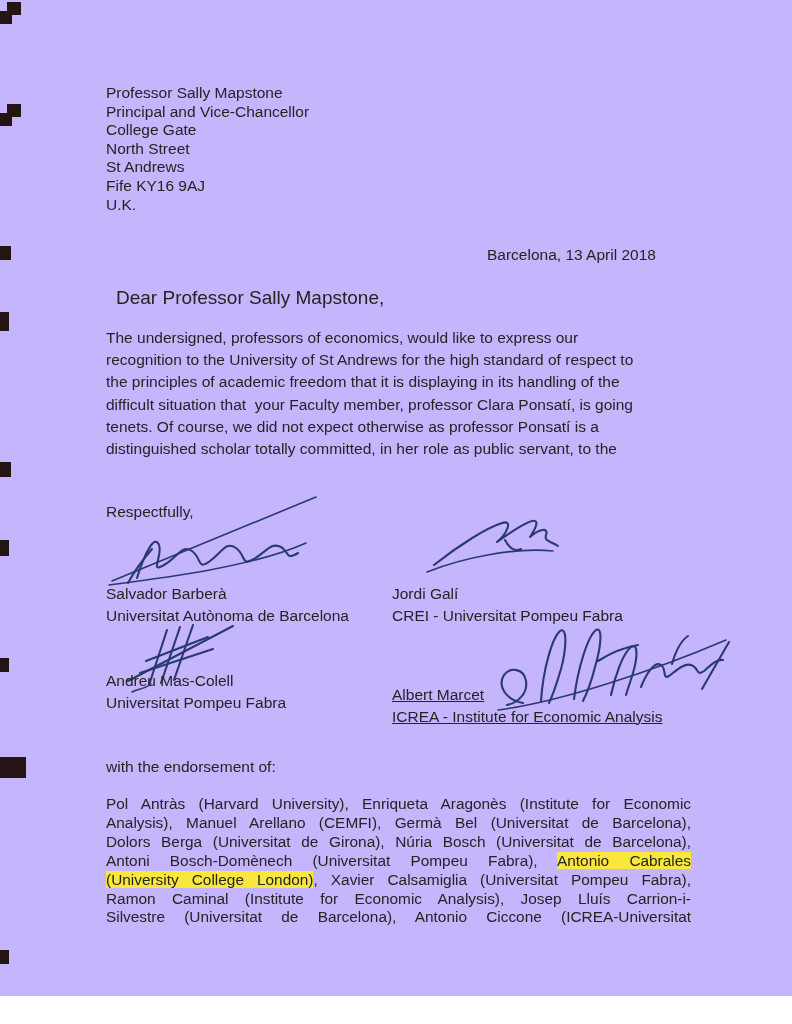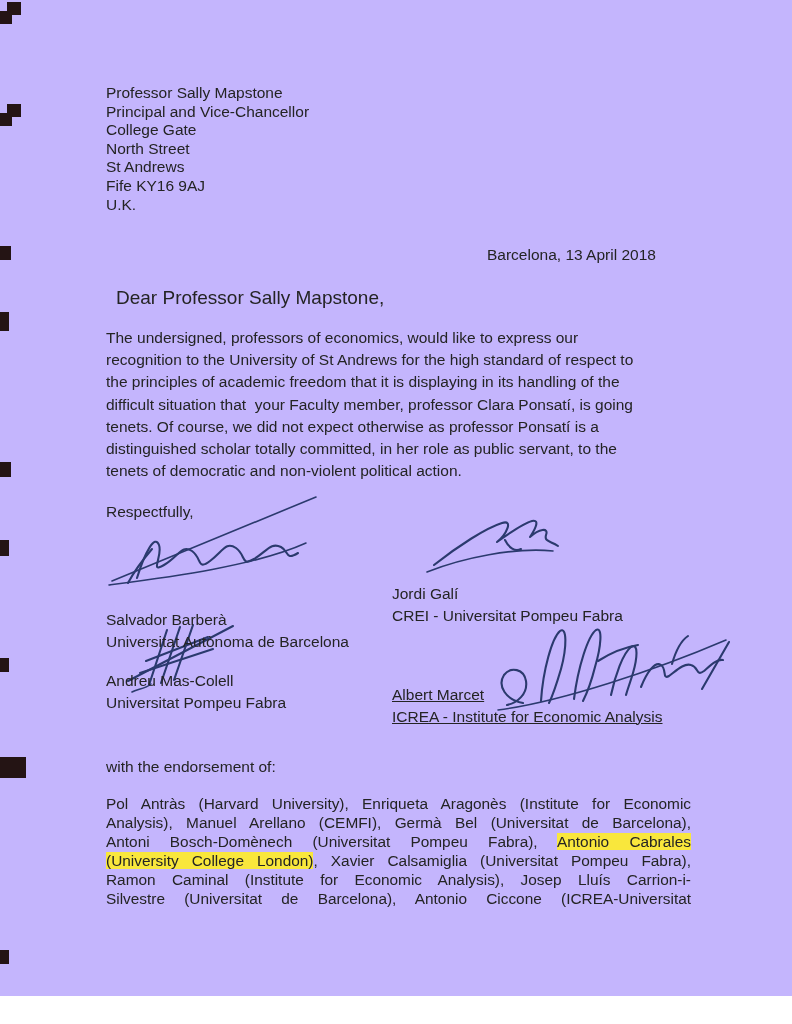--- a/index.html
+++ b/index.html
@@ -17,21 +17,21 @@
   .letter-line { white-space: pre-wrap; }
 
   .recipient { left: 106px; top: 84px; font-size: 15.5px; line-height: 18.6px; }
   .dateline  { left: 487px; top: 246px; font-size: 15.5px; }
   .salutation{ left: 106px; top: 287px; font-size: 19px; margin-left: 10px; }
 
   .body-par  { left: 106px; top: 327px; width: 596px; font-size: 15.5px; line-height: 22.2px; }
   .closing   { left: 106px; top: 503px; font-size: 15.5px; }
 
   .sig-name  { font-size: 15.5px; line-height: 21.5px; }
-  .sig-block-1l { left: 106px; top: 583px; margin-top: 26px; }
+  .sig-block-1l { left: 106px; top: 583px; }
   .sig-block-1r { left: 392px; top: 583px; }
   .sig-block-2l { left: 106px; top: 670px; }
   .sig-block-2r { left: 392px; top: 684px; text-decoration: underline; }
 
   .endorse-intro { left: 106px; top: 758px; font-size: 15.5px; }
   .endorse { left: 106px; top: 795px; width: 585px; font-size: 15.4px; line-height: 18.9px; }
   .endorse .e-line { text-align: justify; text-align-last: justify; }
   .hl { background: var(--hl, #f9e73c); }
 
   .sig-svg { left: 0; top: 0; width: 792px; height: 1024px; pointer-events: none; }
@@ -75,21 +75,20 @@
 
   <div class="abs salutation">Dear Professor Sally Mapstone,</div>
 
   <div class="abs body-par">
       <div class="letter-line">The undersigned, professors of economics, would like to express our</div>
       <div class="letter-line">recognition to the University of St Andrews for the high standard of respect to</div>
       <div class="letter-line">the principles of academic freedom that it is displaying in its handling of the</div>
       <div class="letter-line">difficult situation that  your Faculty member, professor Clara Ponsatí, is going</div>
       <div class="letter-line">tenets. Of course, we did not expect otherwise as professor Ponsatí is a</div>
       <div class="letter-line">distinguished scholar totally committed, in her role as public servant, to the</div>
-      <div class="letter-line">tenets of democratic and non-violent political action.</div>
     </div>
 
   <div class="abs closing">Respectfully,</div>
 
   <svg class="abs sig-svg" viewBox="0 0 792 1024" xmlns="http://www.w3.org/2000/svg">
     <g>
       <path class="thin" d="M112,581 L316,497"></path>
       <path class="thin" d="M109,585 C170,577 255,566 306,543"></path>
       <path class="mid" d="M137,578 C145,552 155,534 159,545 C163,556 149,574 164,565 C179,556 182,544 192,551 C202,558 197,571 210,561 C223,551 226,541 236,548 C246,555 241,567 254,559 C267,551 271,542 281,547 C289,551 285,561 298,553"></path>
       <path class="mid" d="M128,583 C136,568 146,556 152,549"></path>
@@ -135,19 +134,20 @@
   </div>
   <div class="abs sig-block-2r sig-name">
     <div class="letter-line">Albert Marcet</div>
     <div class="letter-line">ICREA - Institute for Economic Analysis</div>
   </div>
 
   <div class="abs endorse-intro">with the endorsement of:</div>
   <div class="abs endorse">
       <div class="e-line"><span>Pol Antràs (Harvard University), Enriqueta Aragonès (Institute for Economic</span></div>
       <div class="e-line"><span>Analysis), Manuel Arellano (CEMFI), Germà Bel (Universitat de Barcelona),</span></div>
+      <div class="e-line"><span>Dolors Berga (Universitat de Girona), Núria Bosch (Universitat de Barcelona),</span></div>
       <div class="e-line"><span>Antoni Bosch-Domènech (Universitat Pompeu Fabra), </span><span class="hl">Antonio Cabrales</span></div>
       <div class="e-line"><span class="hl">(University College London)</span><span>, Xavier Calsamiglia (Universitat Pompeu Fabra),</span></div>
       <div class="e-line"><span>Ramon Caminal (Institute for Economic Analysis), Josep Lluís Carrion-i-</span></div>
       <div class="e-line"><span>Silvestre (Universitat de Barcelona), Antonio Ciccone (ICREA-Universitat</span></div>
     </div>
 
 </div>
 
 </body></html>

